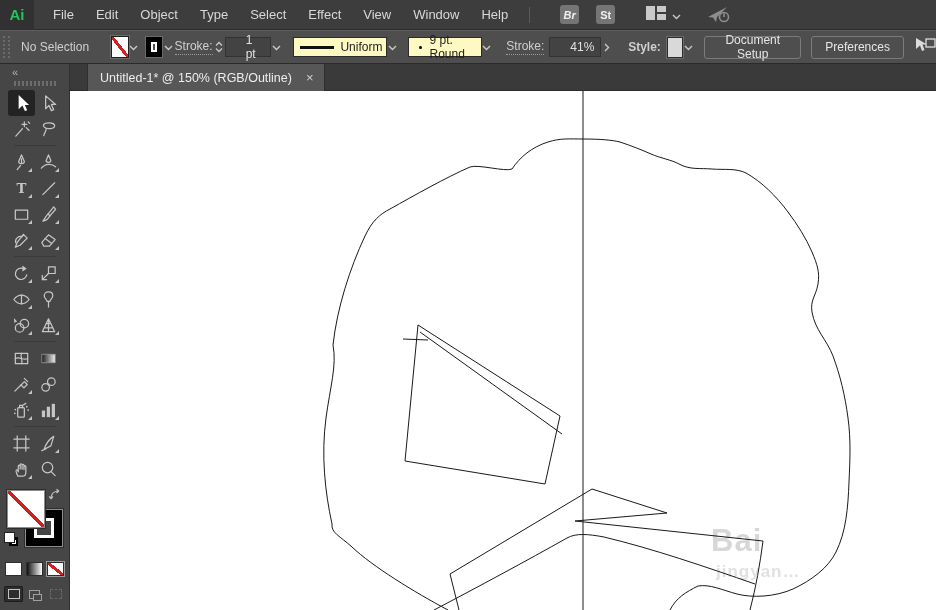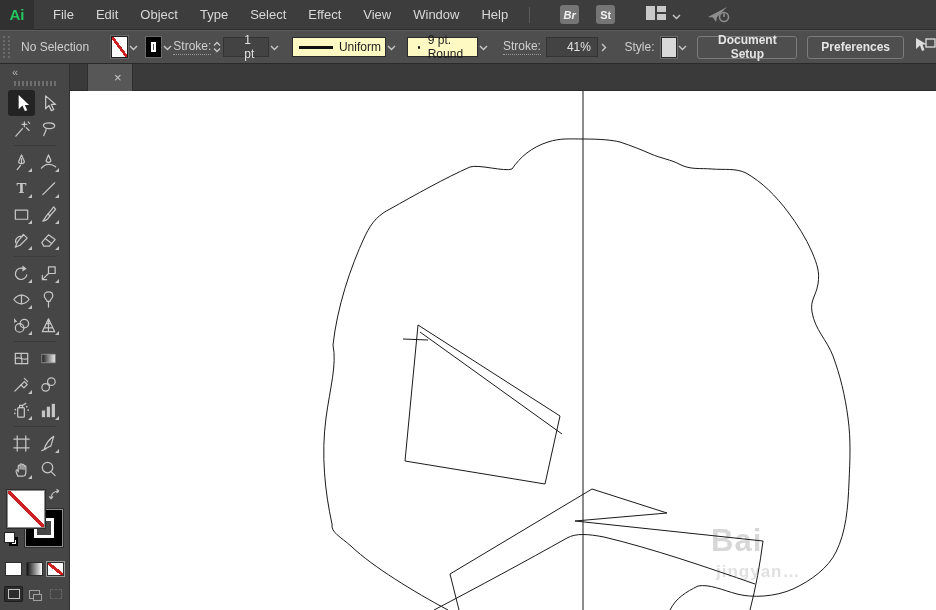--- a/index.html
+++ b/index.html
@@ -36,21 +36,21 @@
     background:#4e4e4e;border:2px solid #fff;}
   .dd-chev{width:14px;height:20px;display:flex;align-items:center;justify-content:center;}
   .stepper{display:flex;flex-direction:column;justify-content:center;height:20px;margin:0 2px;}
   .val-box{height:20px;background:#434343;border:1px solid #333;box-sizing:border-box;
     display:flex;align-items:center;color:#e2e2e2;font-size:12px;padding:0 20px;}
   .white-dd{height:20px;background:#fef9c3;border:1px solid #2b2b2b;box-sizing:border-box;
     display:flex;align-items:center;color:#1d1d1d;font-size:12px;padding:0 4px;}
   .profile-line{width:34px;height:3px;background:#101010;margin:0 6px 0 2px;}
   .brush-dot{width:3px;height:3px;border-radius:50%;background:#101010;margin:0 8px 0 6px;}
   .cb-btn{height:23px;border:1px solid #7b7b7b;border-radius:3px;color:#e6e6e6;font-size:12px;
-    display:flex;align-items:center;padding:0 13px;margin-left:10px;background:transparent;font-weight:bold;}
+    display:flex;align-items:center;padding:0 13px;margin-left:10px;background:transparent;}
   .style-swatch{width:19px;height:19px;background:#d9d9d9;border:1px solid #2b2b2b;box-shadow:0 0 0 1px #6a6a6a;}
   
   .toolbar{position:absolute;left:0;top:64px;width:70px;height:546px;background:#464646;
     border-right:1px solid #303030;box-sizing:border-box;}
   .tb-collapse{color:#b5b5b5;font-size:11px;padding:2px 0 0 12px;line-height:12px;}
   .tb-grip{width:42px;height:5px;margin:3px auto 4px auto;
     background:repeating-linear-gradient(90deg,#6d6d6d 0 2px,rgba(0,0,0,0) 2px 4px);}
   .tools{display:grid;grid-template-columns:27px 27px;justify-content:center;}
   .tool{width:27px;height:26px;display:flex;align-items:center;justify-content:center;position:relative;}
   .tool svg{width:19px;height:19px;}
@@ -206,21 +206,21 @@
   <span class="cb-label cb-link" style="margin-left:14px;">Stroke:</span>
   <div class="val-box" style="width:52px;margin-left:5px;">
     <span>41%</span>
   </div>
   <div class="dd-chev">
     <svg width="7" height="9" viewBox="0 0 7 9">
         <polyline points="2,1 5.5,4.5 2,8" fill="none" stroke="#c9c9c9" stroke-width="1.4"></polyline>
       </svg>
   </div>
 
-  <span class="cb-label" style="margin-left:16px;">Style:</span>
+  <span class="cb-label" style="margin-left:16px;font-weight:bold;">Style:</span>
   <div class="style-swatch" style="margin-left:6px;"></div>
   <div class="dd-chev">
     <svg width="9" height="7" viewBox="0 0 9 7">
         <polyline points="1,2 4.5,5.5 8,2" fill="none" stroke="#c9c9c9" stroke-width="1.4"></polyline>
       </svg>
   </div>
 
   <button class="cb-btn">Document Setup</button>
   <button class="cb-btn">Preferences</button>
 
@@ -443,20 +443,21 @@
       </div>
     <div class="dm dim">
         <div class="r3"></div>
       </div>
   </div>
 
 </div>
 
 <div class="tabbar">
   <div class="tab">
+    <span>Untitled-1* @ 150% (RGB/Outline)</span>
     <span class="tab-close">×</span>
   </div>
 </div>
 
 <div class="canvas">
   <span class="wm1">Bai</span>
   <span class="wm2">jingyan…</span>
   <svg id="sketch" width="866" height="519" viewBox="70 91 866 519">
       <path d="M 448,610 C 414,592 372,566 352,547 C 340,536 331,533 332,524 C 325,492 321,455 326,418 C 330,388 337,365 333,345 C 337,308 350,268 365,236 C 372,221 380,214 390,209 C 415,195 445,178 470,167 C 478,164 505,172 512,169 C 520,157 532,147 548,142 C 560,138 570,139 583,139 C 600,139 612,140 620,142 C 632,146 642,150 651,154 C 660,158 672,160 679,164 C 690,170 700,168 712,169 C 724,170 736,168 746,173 C 762,182 776,196 788,212 C 797,224 806,238 812,252 C 817,264 820,272 818,284 C 816,296 810,300 812,312 C 815,330 827,340 833,356 C 840,375 845,395 848,418 C 851,440 850,460 849,482 C 848,508 846,532 836,552 C 828,568 812,580 793,589 C 775,597 752,598 737,594 C 722,590 710,584 698,586 C 686,592 676,598 670,610" fill="none" stroke="#1A1A1A" stroke-width="1"></path>
       <path d="M 583,91 L 583,610" fill="none" stroke="#1A1A1A" stroke-width="1"></path>

